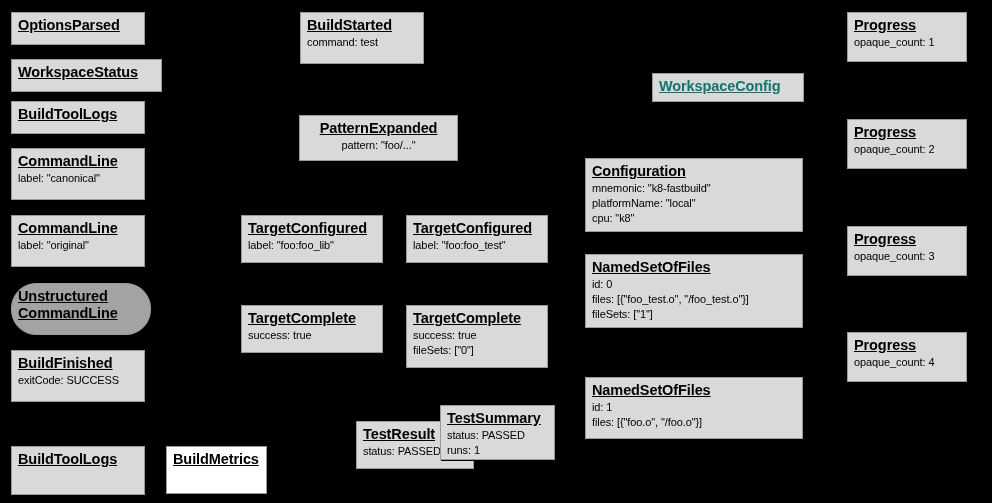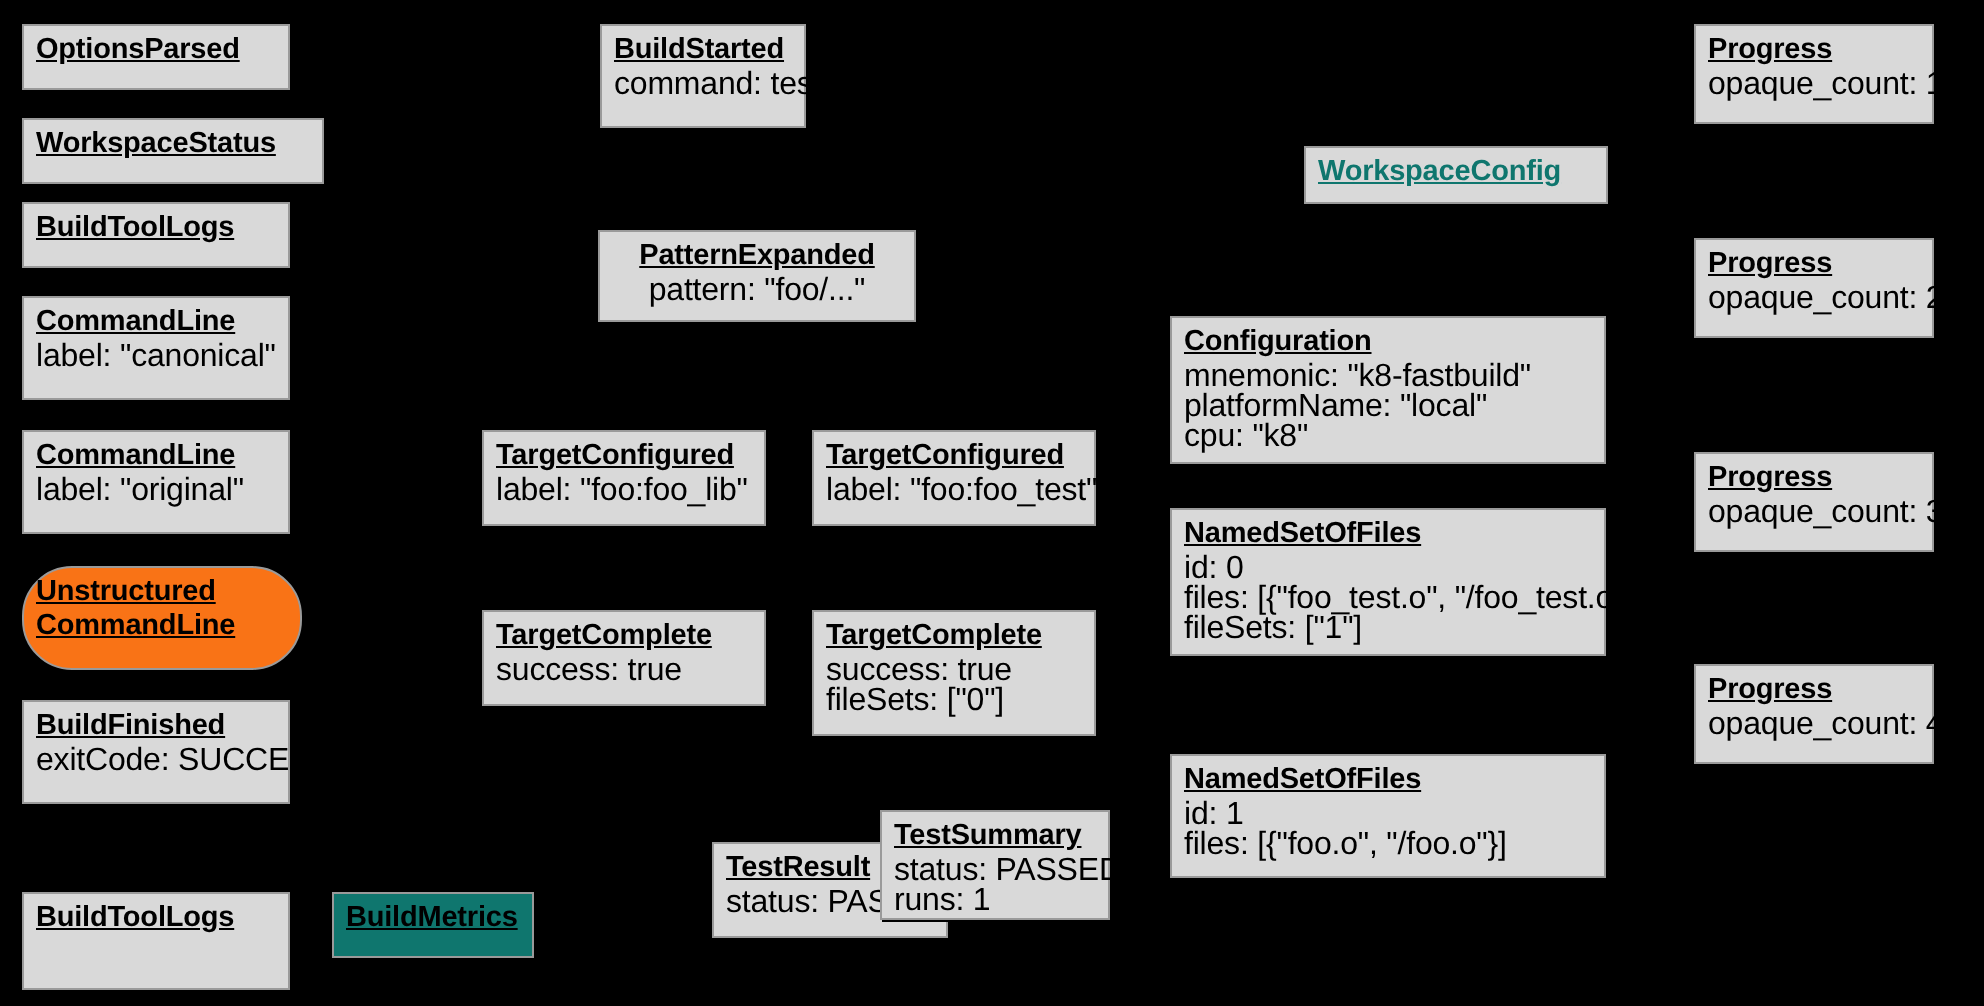--- a/index.html
+++ b/index.html
@@ -29,21 +29,21 @@
     font-weight: bold;
     text-decoration: underline;
     line-height: 17px;
     white-space: pre-line;
     letter-spacing: -0.1px;
   }
   .node-props {
     margin-top: 1px;
   }
   .prop {
-    font-size: 16px;
+    font-size: 11px;
     font-weight: normal;
     line-height: 15px;
     white-space: pre;
     letter-spacing: -0.1px;
   }
 </style>
 </head>
 <body>
 
 <div id="canvas" style="background: rgb(0, 0, 0);">
@@ -61,37 +61,37 @@
       <div class="node-props">
         <div class="prop">label: "canonical"</div>
       </div>
     </div>
     <div class="node" style="left: 11px; top: 215px; width: 134px; height: 52px; background: rgb(217, 217, 217); border-color: rgb(154, 154, 154); color: rgb(0, 0, 0);">
       <div class="node-title">CommandLine</div>
       <div class="node-props">
         <div class="prop">label: "original"</div>
       </div>
     </div>
-    <div class="node" style="left: 11px; top: 283px; width: 140px; height: 52px; background: #f97316; border-color: rgb(154, 154, 154); color: rgb(0, 0, 0); border-radius: 25px;">
+    <div class="node" style="left: 11px; top: 283px; width: 140px; height: 52px; background: #a3a3a3; border-color: rgb(154, 154, 154); color: rgb(0, 0, 0); border-radius: 25px;">
       <div class="node-title">Unstructured
 CommandLine</div>
     </div>
     <div class="node" style="left: 11px; top: 350px; width: 134px; height: 52px; background: rgb(217, 217, 217); border-color: rgb(154, 154, 154); color: rgb(0, 0, 0);">
       <div class="node-title">BuildFinished</div>
       <div class="node-props">
         <div class="prop">exitCode: SUCCESS</div>
       </div>
     </div>
     <div class="node" style="left: 11px; top: 446px; width: 134px; height: 49px; background: rgb(217, 217, 217); border-color: rgb(154, 154, 154); color: rgb(0, 0, 0);">
       <div class="node-title">BuildToolLogs</div>
     </div>
-    <div class="node" style="left: 166px; top: 446px; width: 101px; height: 33px; background: #0f766e; border-color: rgb(154, 154, 154); color: rgb(0, 0, 0);">
+    <div class="node" style="left: 166px; top: 446px; width: 101px; height: 48px; background: #ffffff; border-color: rgb(154, 154, 154); color: rgb(0, 0, 0);">
       <div class="node-title">BuildMetrics</div>
     </div>
-    <div class="node" style="left: 300px; top: 12px; width: 103px; height: 52px; background: rgb(217, 217, 217); border-color: rgb(154, 154, 154); color: rgb(0, 0, 0);">
+    <div class="node" style="left: 300px; top: 12px; width: 124px; height: 52px; background: rgb(217, 217, 217); border-color: rgb(154, 154, 154); color: rgb(0, 0, 0);">
       <div class="node-title">BuildStarted</div>
       <div class="node-props">
         <div class="prop">command: test</div>
       </div>
     </div>
     <div class="node" style="left: 299px; top: 115px; width: 159px; height: 46px; background: rgb(217, 217, 217); border-color: rgb(154, 154, 154); color: rgb(0, 0, 0); text-align: center;">
       <div class="node-title">PatternExpanded</div>
       <div class="node-props">
         <div class="prop">pattern: "foo/..."</div>
       </div>

